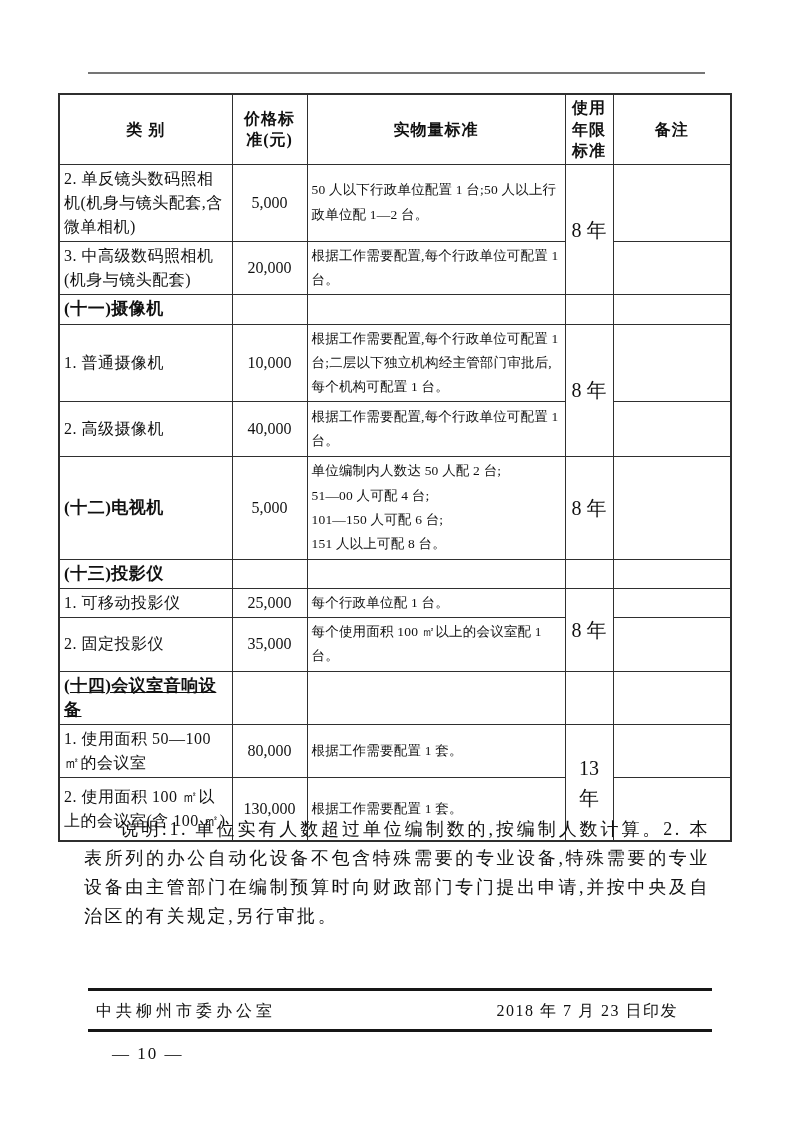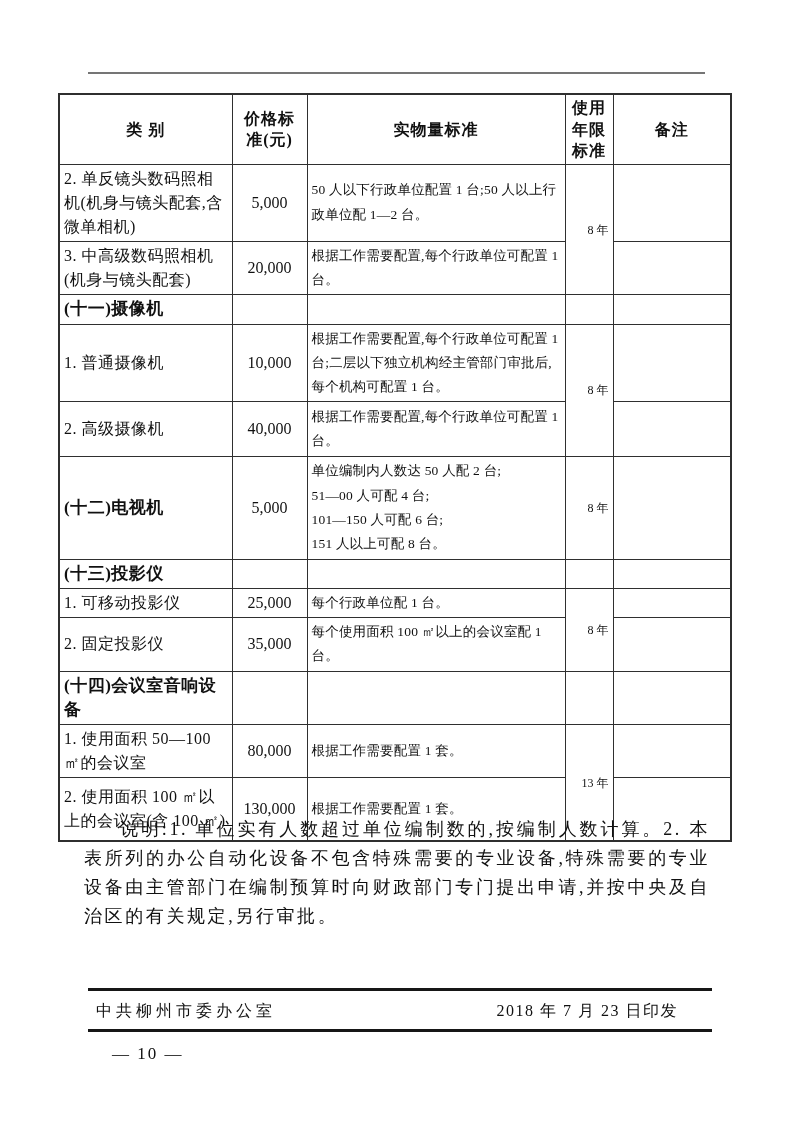--- a/index.html
+++ b/index.html
@@ -21,21 +21,21 @@
     vertical-align:middle;
     white-space:pre-line;
     overflow:hidden;
     padding:2px 4px;
   }
   th.hdr { font-weight:bold; font-size:16px; text-align:center; line-height:1.35; letter-spacing:1px; }
   td.cat { font-size:16px; text-align:left; padding:3px 5px 3px 7px; line-height:1.5; letter-spacing:0.5px; }
   td.cat.section { font-weight:bold; font-size:17px; line-height:1.42; }
   td.price { font-size:16px; text-align:center; }
   td.standard { font-size:13.5px; text-align:left; line-height:1.8; padding:3px 4px 3px 8px; letter-spacing:0.2px; }
-  td.years { font-size:12px; text-align:right; padding:2px 6px; line-height:1.5; }
+  td.years { font-size:20px; text-align:center; padding:2px 6px; line-height:1.5; }
   td.remark { font-size:16px; }
 
   .note {
     position:absolute; left:84px; top:797px; width:626px;
     font-size:18px; line-height:29px; letter-spacing:2.6px;
     text-align:justify; text-indent:2em;
   }
   .foot-rule { position:absolute; left:88px; width:624px; height:3px; background:#161616; }
   .foot-rule.r1 { top:988px; }
   .foot-rule.r2 { top:1029px; }
@@ -130,21 +130,21 @@
           <td class="standard">每个行政单位配 1 台。</td>
           <td class="years" rowspan="2">8 年</td>
           <td class="remark"></td>
         </tr>
         <tr style="height: 25px;">
           <td class="cat">2. 固定投影仪</td>
           <td class="price">35,000</td>
           <td class="standard">每个使用面积 100 ㎡以上的会议室配 1 台。</td>
           <td class="remark"></td>
         </tr>
-        <tr style="height: 49px;">
+        <tr style="height: 49px; text-decoration: underline;">
           <td class="cat section">(十四)会议室音响设备</td>
           <td class="price"></td>
           <td class="standard"></td>
           <td class="years"></td>
           <td class="remark"></td>
         </tr>
         <tr style="height: 49px;">
           <td class="cat">1. 使用面积 50—100 ㎡的会议室</td>
           <td class="price">80,000</td>
           <td class="standard">根据工作需要配置 1 套。</td>

